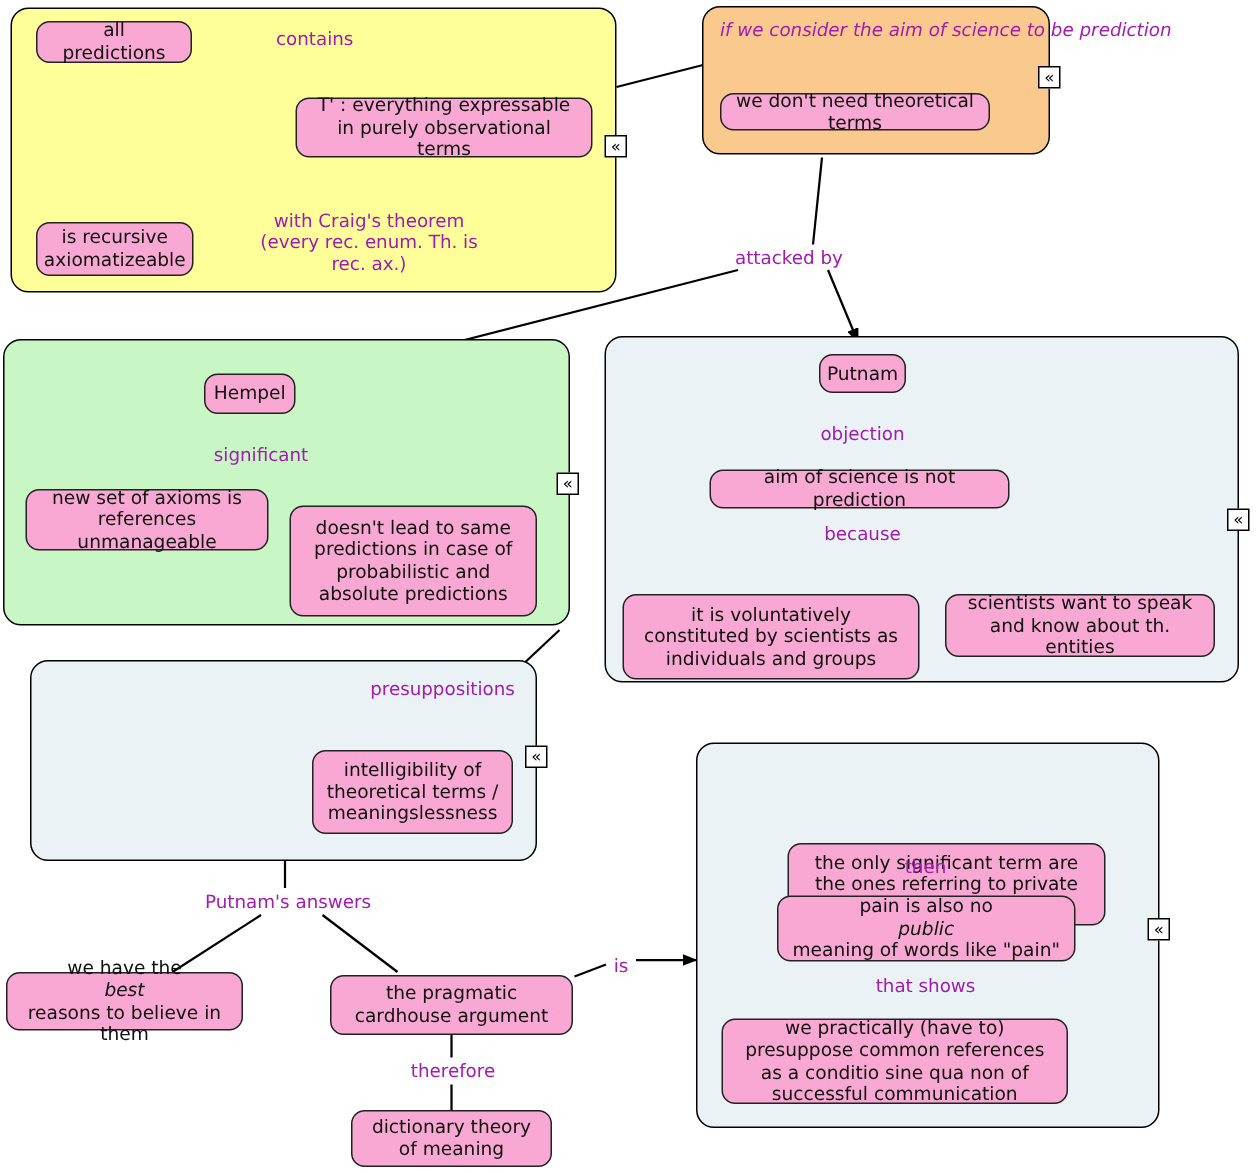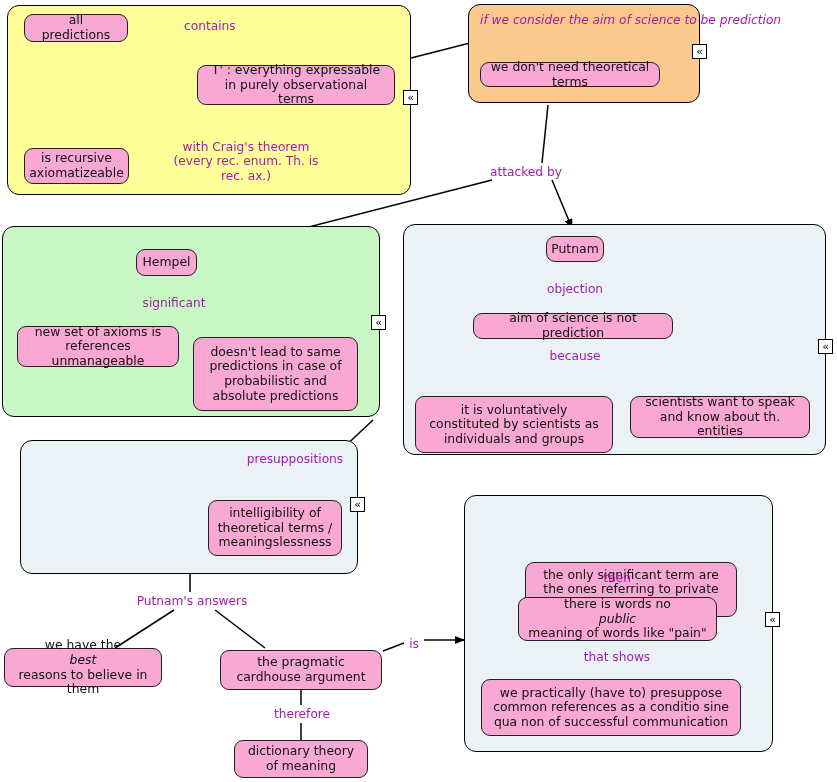--- a/index.html
+++ b/index.html
@@ -220,24 +220,24 @@
 
   <div class="node" style="left:234px; top:740px; width:134px; height:38px;">
     <span>dictionary theory of meaning</span>
   </div>
 
   <div class="node" style="left:525px; top:518px; width:212px; height:55px;margin-top:44px;">
     <span>the only significant term are the ones referring to private sensations</span>
   </div>
 
   <div class="node" style="left:518px; top:597px; width:199px; height:44px;">
-    <span><span>there is words no </span><i>public</i><span> meaning of words like "pain"</span></span>
-  </div>
-
-  <div class="node" style="left:481px; top:679px; width:260px; height:57px;">
+    <span><span>pain is also no </span><i>public</i><span> meaning of words like "pain"</span></span>
+  </div>
+
+  <div class="node" style="left:481px; top:679px; width:231px; height:57px;">
     <span>we practically (have to) presuppose common references as a conditio sine qua non of successful communication</span>
   </div>
 
   <div class="edge-label" style="left:184px; top:19px; width:70px; text-align:left;">contains</div>
 
   <div class="edge-label" style="left:172px; top:140px; width:148px; text-align:center;">with Craig's theorem
 (every rec. enum. Th. is
 rec. ax.)</div>
 
   <div class="edge-label" style="left:490px; top:165px; width:78px; text-align:left;">attacked by</div>

